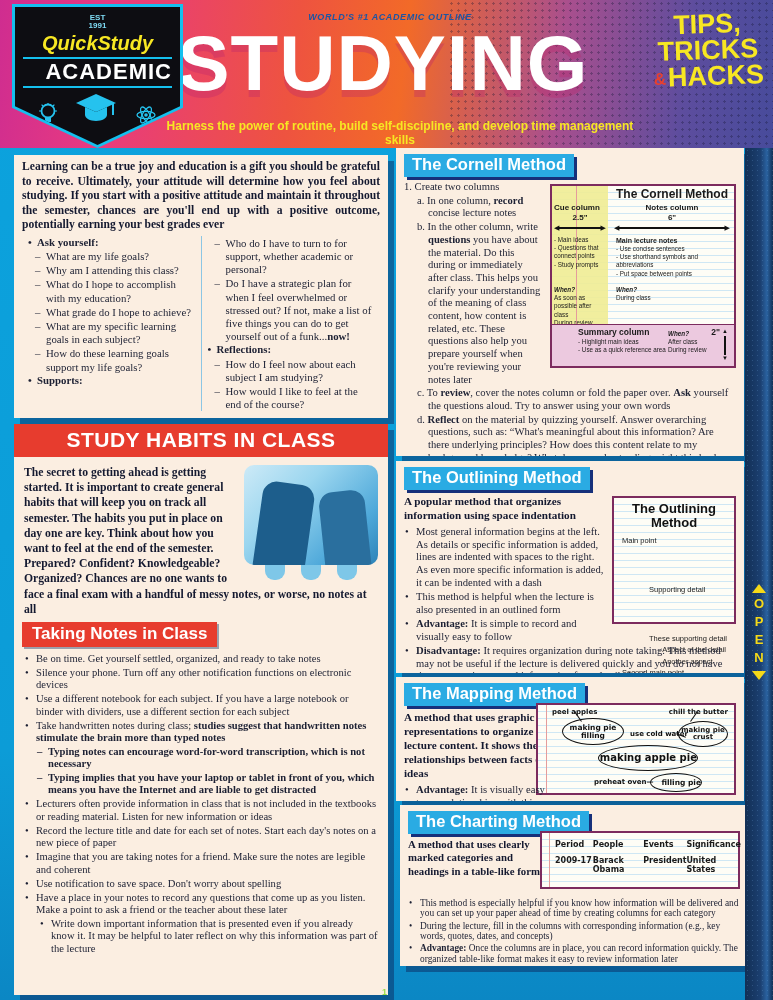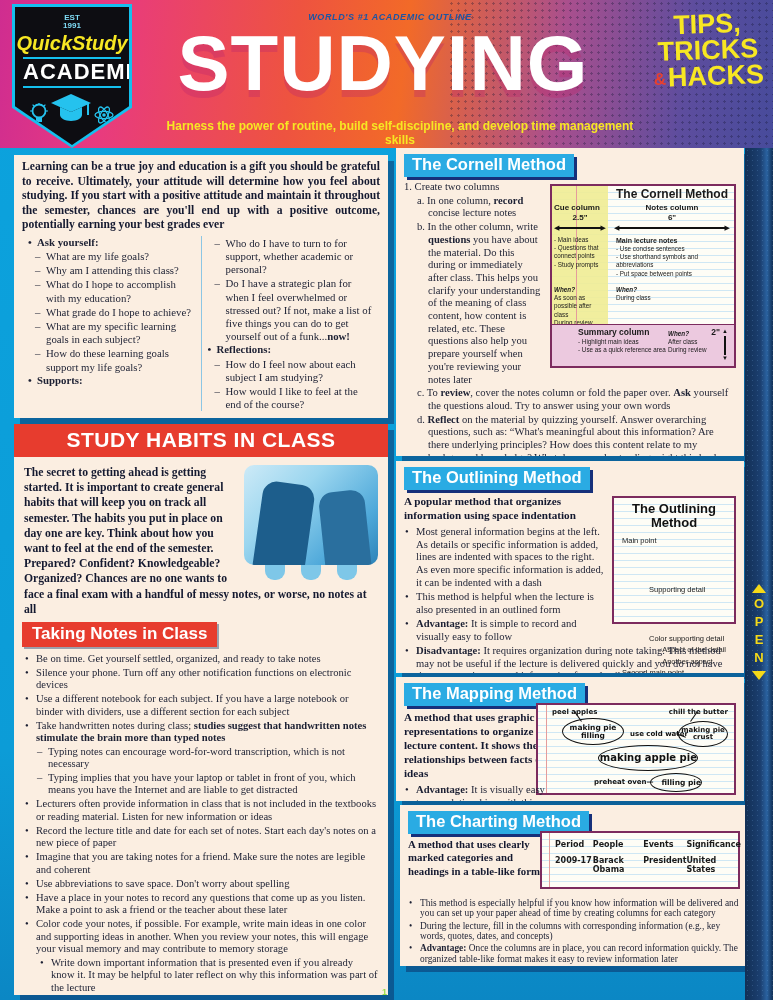--- a/index.html
+++ b/index.html
@@ -18,28 +18,28 @@
   .main-title { position:absolute; top:24px; left:137px; width:492px; text-align:center;
     font:bold 78px "Liberation Sans",sans-serif; color:#fff; line-height:1; letter-spacing:1px;
     text-shadow:0 7px 0 rgba(190,40,110,.35); }
   .subtitle { position:absolute; top:119px; left:165px; width:470px; text-align:center;
     font:bold 12px "Liberation Sans",sans-serif; color:#f7e723; }
   .tips { position:absolute; top:12px; right:4px; width:122px; text-align:center;
     font:bold 27px "Liberation Sans",sans-serif; color:#f7e723; line-height:.96; transform:rotate(-2deg); }
   .tips .amp { color:#e8402e; font-size:17px; vertical-align:middle; margin-right:2px; }
 
   
-  .badge { position:absolute; left:12px; top:4px; width:120px; height:144px; }
+  .badge { position:absolute; left:12px; top:4px; width:171px; height:144px; }
   .shield-outer { position:absolute; inset:0; background:#14c0ee;
     clip-path:polygon(0 0,100% 0,100% 72%,50% 100%,0 72%); }
   .shield-inner { position:absolute; inset:3px; background:#0d0d12;
     clip-path:polygon(0 0,100% 0,100% 72%,50% 100%,0 72%); padding-top:7px; }
   .badge-est { text-align:center; font:bold 8px "Liberation Sans",sans-serif; color:#7fdcf5; line-height:1.05; }
   .badge-brand { text-align:center; font:italic bold 20px "Liberation Sans",sans-serif; color:#f7e723; margin-top:1px; }
-  .badge-acad { text-align:center; font:bold 22px "Liberation Sans",sans-serif; color:#fff; letter-spacing:1px;
+  .badge-acad { text-align:right; font:bold 22px "Liberation Sans",sans-serif; color:#fff; letter-spacing:1px;
     border-top:2px solid #14c0ee; border-bottom:2px solid #14c0ee; margin:2px 8px 0; padding:0 0 1px; }
   .badge-icons { display:flex; justify-content:space-around; align-items:flex-end; padding:4px 14px 0; }
 
   
   .panel { position:absolute; background:#fbeee1; box-shadow:6px 6px 0 rgba(12,42,96,.5); overflow:hidden; }
   #p-positive { left:14px; top:155px; width:374px; height:263px; }
   #p-habits   { left:14px; top:424px; width:374px; height:571px; }
   #p-cornell  { left:396px; top:148px; width:348px; height:308px; }
   #p-outline  { left:396px; top:461px; width:348px; height:212px; }
   #p-mapping  { left:396px; top:677px; width:348px; height:124px; }
@@ -69,21 +69,21 @@
     background:#2a6f9e; border-radius:14px 14px 0 0; transform:rotate(-6deg); }
   .photo-legs { display:flex; gap:16px; justify-content:center; }
   .photo-leg { width:20px; height:15px; background:#7ec7e8; border-radius:0 0 9px 9px; }
 
   .notes-label { display:inline-block; background:#e73c2e; color:#fff;
     font:bold 17px "Liberation Sans",sans-serif; padding:2px 10px 3px; margin:3px 0 2px 8px;
     box-shadow:2px 2px 0 rgba(12,42,96,.4); }
   .bullets { padding:2px 10px 6px; font-size:10.6px; line-height:1.18; color:#1c2033; }
   .b  { padding-left:12px; position:relative; margin-top:1.5px; }
   .b::before  { content:"•"; position:absolute; left:1px; }
-  .d1 { padding-left:24px; position:relative; margin-top:1px; }
+  .d1 { padding-left:24px; position:relative; margin-top:1px;font-weight:bold; }
   .d1::before { content:"–"; position:absolute; left:13px; }
   .s2 { padding-left:27px; position:relative; margin-top:1px; }
   .s2::before { content:"•"; position:absolute; left:16px; }
 
   
   .mtitle { display:inline-block; background:#2aabe3; color:#fff;
     font:bold 16.5px "Liberation Sans",sans-serif; padding:1px 8px 3px; margin:6px 0 3px 8px;
     box-shadow:3px 3px 0 #16307a; }
   .mbody { padding:0 8px 4px; font-size:10.6px; line-height:1.2; color:#1c2033; }
   .bold-intro { font-weight:bold; font-size:11.2px; line-height:1.25; color:#141930; margin:1px 0 4px; }
@@ -252,23 +252,22 @@
     <div class="bullets">
       <div class="b">Be on time. Get yourself settled, organized, and ready to take notes</div>
       <div class="b">Silence your phone. Turn off any other notification functions on electronic devices</div>
       <div class="b">Use a different notebook for each subject. If you have a large notebook or binder with dividers, use a different section for each subject</div>
       <div class="b"><span>Take handwritten notes during class; </span><strong>studies suggest that handwritten notes stimulate the brain more than typed notes</strong></div>
       <div class="d1">Typing notes can encourage word-for-word transcription, which is not necessary</div>
       <div class="d1">Typing implies that you have your laptop or tablet in front of you, which means you have the Internet and are liable to get distracted</div>
       <div class="b">Lecturers often provide information in class that is not included in the textbooks or reading material. Listen for new information or ideas</div>
       <div class="b">Record the lecture title and date for each set of notes. Start each day's notes on a new piece of paper</div>
       <div class="b">Imagine that you are taking notes for a friend. Make sure the notes are legible and coherent</div>
-      <div class="b">Use abbreviations to save space. Don't worry about spelling</div>
+      <div class="b">Use notification to save space. Don't worry about spelling</div>
       <div class="b">Have a place in your notes to record any questions that come up as you listen. Make a point to ask a friend or the teacher about these later</div>
-      <div class="b">Color code your notes, if possible. For example, write main ideas in one color and supporting ideas in another. When you review your notes, this will engage your visual memory and may contribute to memory storage</div>
       <div class="s2">Write down important information that is presented even if you already know it. It may be helpful to later reflect on why this information was part of the lecture</div>
 
     </div>
   </div>
 
   <div class="panel" id="p-cornell">
     <div class="mtitle">The Cornell Method</div>
     <div class="mbody">
       <div class="cornell-diagram lined">
         <div class="cd-cue"></div>
@@ -336,21 +335,21 @@
   <div class="panel" id="p-outline">
     <div class="mtitle">The Outlining Method</div>
     <div class="mbody">
       <div class="outline-diagram lined">
         <div class="od-title">
           <div>The Outlining</div>
           <div>Method</div>
         </div>
         <div class="od-line od-i0">Main point</div>
         <div class="od-line od-i1">Supporting detail</div>
-        <div class="od-line od-i1">Color supporting detail</div>
+        <div class="od-line od-i1">These supporting detail</div>
         <div class="od-line od-i2">- Aspect of the detail</div>
         <div class="od-line od-i2">- Another aspect</div>
         <div class="od-line od-i0">Second main point</div>
         <div class="od-line od-i1">and so on...</div>
       </div>
       <div class="bold-intro">A popular method that organizes information using space indentation</div>
       <div class="b">Most general information begins at the left. As details or specific information is added, lines are indented with spaces to the right. As even more specific information is added, it can be indented with a dash</div>
       <div class="b">This method is helpful when the lecture is also presented in an outlined form</div>
       <div class="b"><strong>Advantage:</strong><span> It is simple to record and visually easy to follow</span></div>
       <div class="b"><strong>Disadvantage:</strong><span> It requires organization during note taking. This method may not be useful if the lecture is delivered quickly and you do not have time to organize general information from detailed information as you write</span></div>

